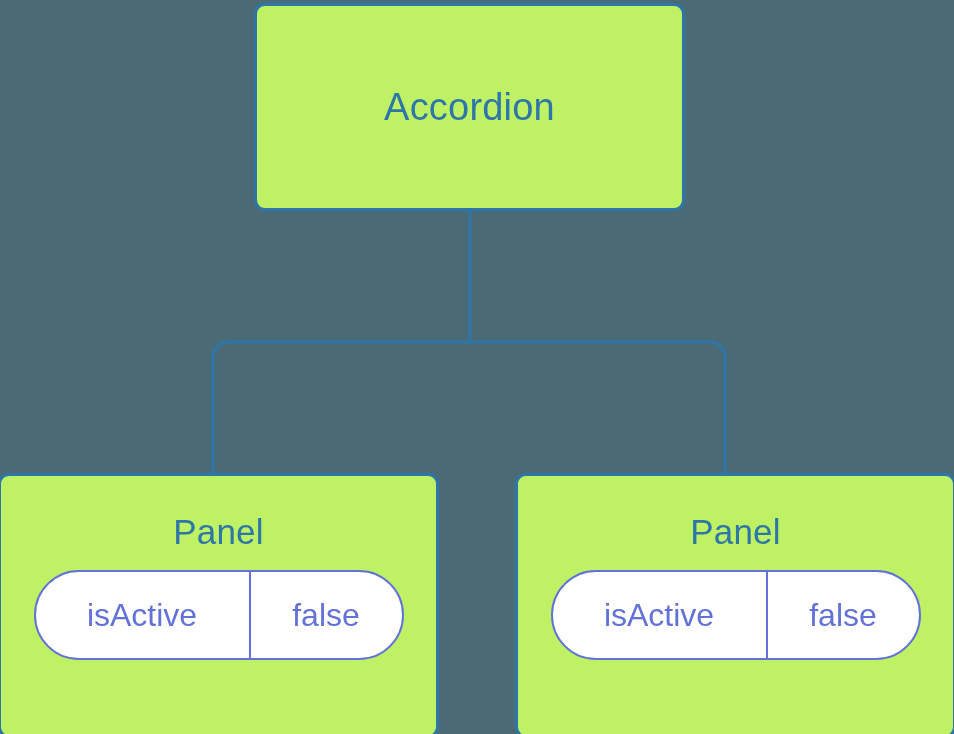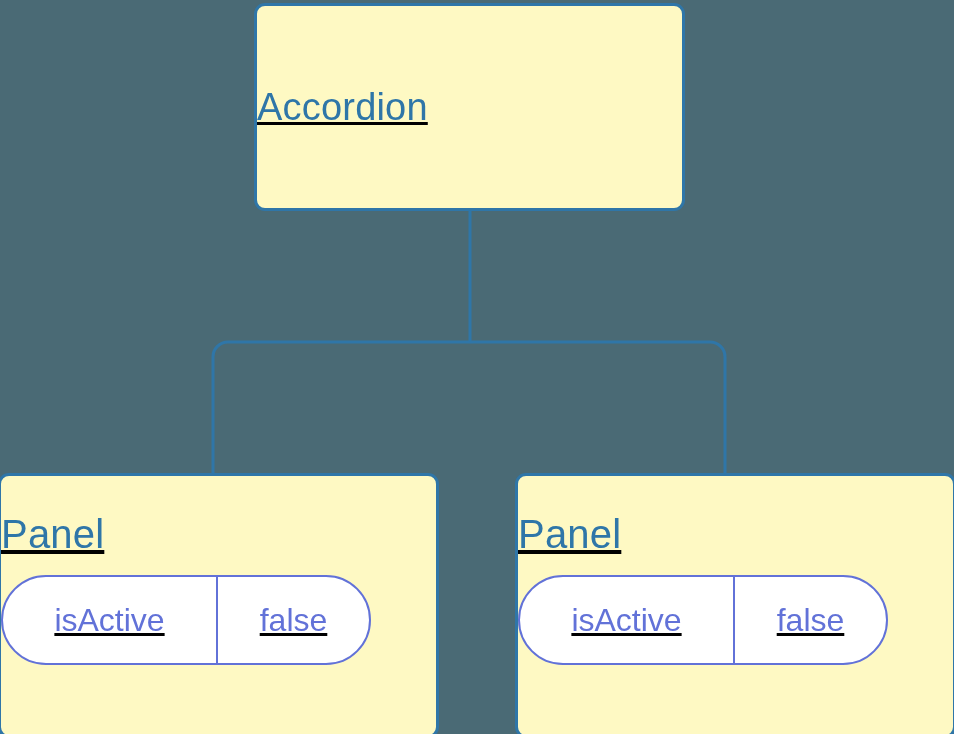--- a/index.html
+++ b/index.html
@@ -30,26 +30,26 @@
     width: 954px;
     height: 734px;
     z-index: 1;
   }
 
   
   .node {
     position: absolute;
     z-index: 2;
     box-sizing: border-box;
-    background: #fef9c3;
+    background: #bef264;
     border: 3px solid #2f76a8;
     border-radius: 11px;
     display: flex;
     flex-direction: column;
-    text-decoration: underline;
+    align-items: center;
   }
 
   .node-root {
     left: 254px;
     top: 3px;
     width: 431px;
     height: 208px;
     justify-content: center;
   }
 
@@ -69,21 +69,21 @@
     white-space: nowrap;
     line-height: 1;
   }
 
   .node-root .node-title {
     font-size: 38px;
     font-weight: 400;
   }
 
   .node-child .node-title {
-    font-size: 40px;
+    font-size: 35px;
     font-weight: 400;
   }
 
   
   .prop-pill {
     margin-top: 21px;
     height: 90px;
     width: 370px;
     box-sizing: border-box;
     border: 2px solid #6272d8;

